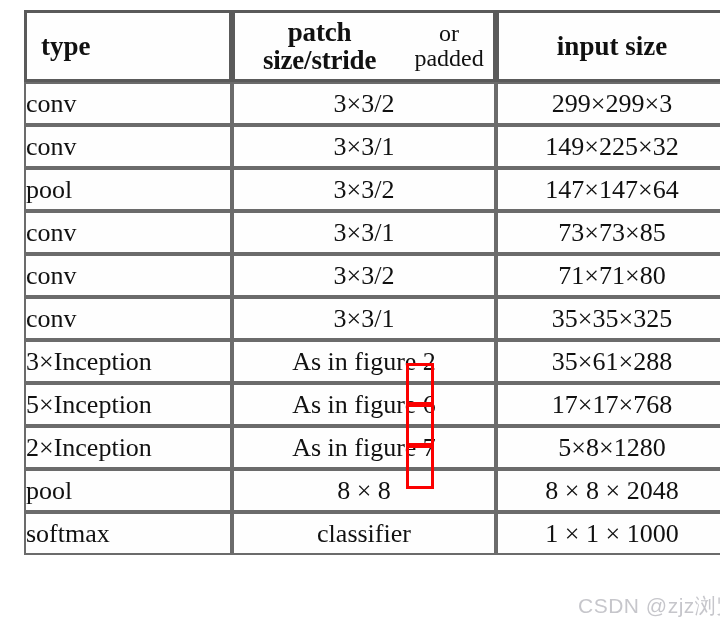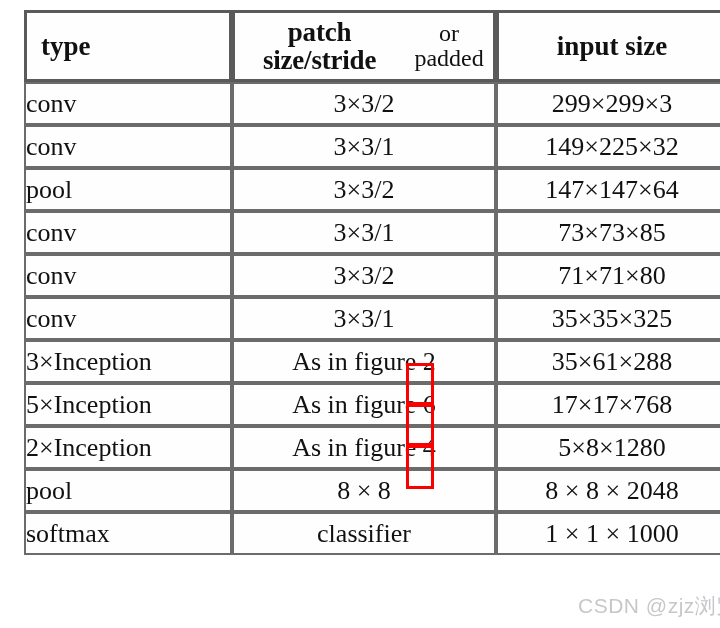--- a/index.html
+++ b/index.html
@@ -170,21 +170,21 @@
         <td class="cell-patch">As in figure 2</td>
         <td class="cell-input">35×61×288</td>
       </tr>
       <tr class="body-row">
         <td class="cell-type">5×Inception</td>
         <td class="cell-patch">As in figure 6</td>
         <td class="cell-input">17×17×768</td>
       </tr>
       <tr class="body-row">
         <td class="cell-type">2×Inception</td>
-        <td class="cell-patch">As in figure 4</td>
+        <td class="cell-patch">As in figure 7</td>
         <td class="cell-input">5×8×1280</td>
       </tr>
       <tr class="body-row">
         <td class="cell-type">pool</td>
         <td class="cell-patch">8 × 8</td>
         <td class="cell-input">8 × 8 × 2048</td>
       </tr>
       <tr class="body-row">
         <td class="cell-type">softmax</td>
         <td class="cell-patch">classifier</td>

